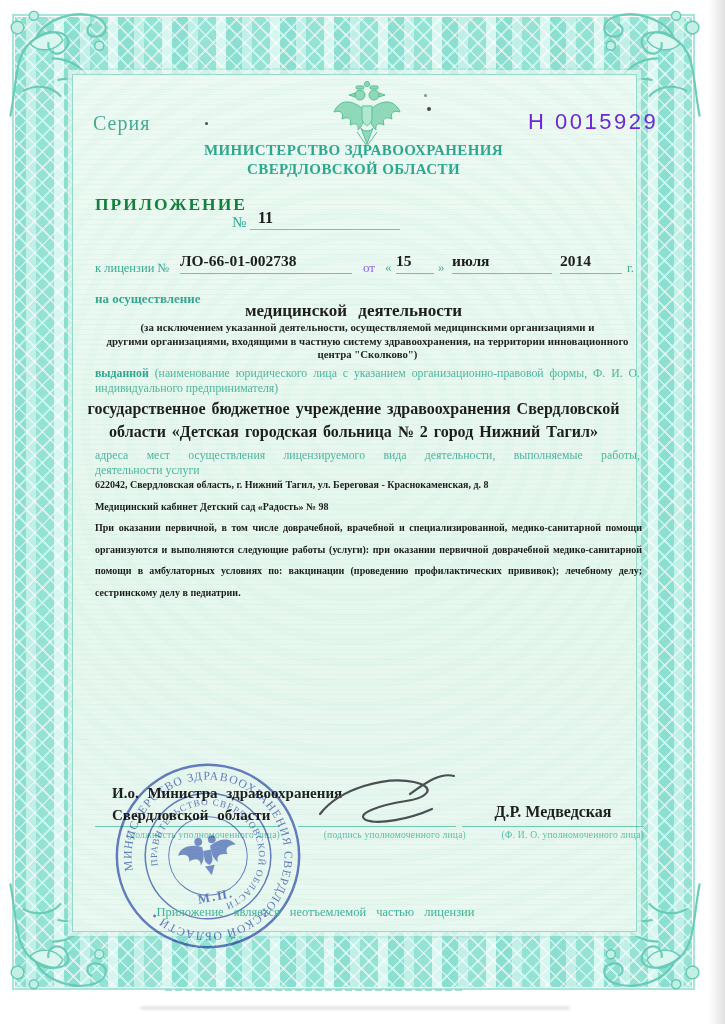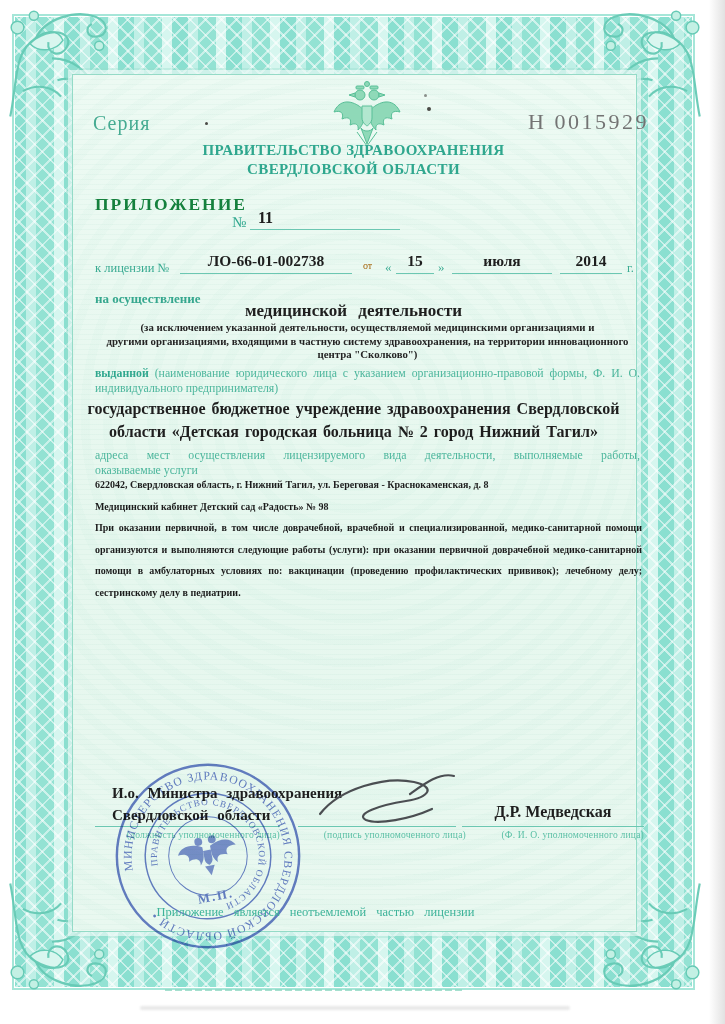--- a/index.html
+++ b/index.html
@@ -26,31 +26,31 @@
     background:
       repeating-linear-gradient(0deg, rgba(160,215,195,0.10) 0 1px, transparent 1px 5px),
       repeating-radial-gradient(circle at 50% 40%, rgba(160,220,200,0.06) 0 9px, transparent 9px 22px);}
   .corner{position:absolute;width:118px;height:118px;}
   .corner.tl{left:3px;top:4px;}
   .corner.tr{right:18px;top:4px;transform:scaleX(-1);}
   .corner.bl{left:3px;bottom:28px;transform:scaleY(-1);}
   .corner.br{right:18px;bottom:28px;transform:scale(-1,-1);}
   .abs{position:absolute;}
   .series{left:93px;top:112px;font-size:20px;letter-spacing:1px;color:#46ab92;}
-  .serial{left:528px;top:109px;font-size:22px;color:#737373;letter-spacing:2.5px;font-family:Liberation Serif, serif;}
+  .serial{left:528px;top:109px;font-size:22px;color:#6d28d9;letter-spacing:2.5px;font-family:Liberation Sans, sans-serif;}
   .ministry{left:72px;top:141px;width:563px;text-align:center;font-weight:bold;font-size:15px;
             color:#2fa78e;letter-spacing:0.4px;line-height:19px;}
   .annex-title{left:95px;top:194px;font-size:17.5px;font-weight:bold;color:#15803d;letter-spacing:2px;}
   .annex-no{left:232px;top:214px;font-size:15px;color:#2fa78e;}
   .annex-val{left:250px;top:209px;width:142px;border-bottom:1.5px solid #6cc7b2;
              font-size:16px;font-weight:bold;padding:0 0 2px 8px;}
   .lic-label{left:95px;top:261px;font-size:12.5px;color:#3aab92;}
   .seg{position:absolute;top:252px;height:21px;border-bottom:1.5px solid #6cc7b2;
-       text-align:center;font-weight:bold;font-size:15.5px;}
-  .lic-from{left:363px;top:260px;font-size:10px;color:#a16207;}
+       text-align:left;font-weight:bold;font-size:15.5px;}
+  .lic-from{left:363px;top:260px;font-size:13px;color:#8b5cf6;}
   .q{position:absolute;top:259px;font-size:13px;color:#3aab92;}
   .lic-g{left:627px;top:261px;font-size:12.5px;color:#3aab92;}
   .carry{left:95px;top:291px;font-size:13px;font-weight:bold;color:#35a78e;}
   .activity-name{left:72px;top:301px;width:563px;text-align:center;font-size:17px;font-weight:bold;word-spacing:7px;}
   .activity-note{left:95px;top:321px;width:545px;text-align:center;font-size:10.8px;font-weight:bold;line-height:13.5px;color:#242424;}
   .issued{left:95px;top:366px;width:545px;font-size:11.8px;color:#4cb69c;line-height:15px;}
   .issued .j{text-align:justify;text-align-last:justify;}
   .issued b{color:#2fa78e;font-weight:bold;}
   .orgname{left:72px;top:397px;width:563px;text-align:center;font-size:16px;font-weight:bold;line-height:23px;word-spacing:2px;}
   .addr-hint{left:95px;top:448px;width:545px;font-size:11.8px;color:#4cb69c;line-height:15px;}
@@ -154,21 +154,21 @@
       <circle cx="36" cy="4" r="2.5"></circle>
       <path d="M31 26 h10 v12 c0 5 -5 8 -5 8 s-5 -3 -5 -8 Z" fill="#b2e7cf"></path>
       <path d="M30 48 L36 64 L42 48 C 40 52, 32 52, 30 48 Z"></path>
       <path d="M26 52 L36 66 L46 52" fill="none"></path>
     </g>
   </svg>
 
   <div class="abs serial">Н  0015929</div>
 
   <div class="abs ministry">
-    <div>ПРАВИТЕЛЬСТВО ЗДРАВООХРАНЕНИЯ</div>
+    <div>МИНИСТЕРСТВО ЗДРАВООХРАНЕНИЯ</div>
     <div>СВЕРДЛОВСКОЙ ОБЛАСТИ</div>
   </div>
 
   <div class="abs annex-title">ПРИЛОЖЕНИЕ</div>
   <div class="abs annex-no">№</div>
   <div class="abs annex-val">11</div>
 
   <div class="abs lic-label">к лицензии №</div>
   <div class="seg" style="left:180px;width:172px;">ЛО-66-01-002738</div>
   <div class="abs lic-from">от</div>
@@ -194,21 +194,21 @@
     </div>
     <div>индивидуального предпринимателя)</div>
   </div>
   <div class="abs orgname">
     <div>государственное бюджетное учреждение здравоохранения Свердловской</div>
     <div>области «Детская городская больница № 2 город Нижний Тагил»</div>
   </div>
 
   <div class="abs addr-hint">
     <div class="j">адреса мест осуществления лицензируемого вида деятельности, выполняемые работы,</div>
-    <div>оказываемые услуги</div>
+    <div>деятельности услуги</div>
   </div>
   <div class="abs bodytext">
     <div>622042, Свердловская область, г. Нижний Тагил, ул. Береговая - Краснокаменская, д. 8</div>
     <div>Медицинский кабинет Детский сад «Радость» № 98</div>
     <div class="para">При оказании первичной, в том числе доврачебной, врачебной и специализированной, медико-санитарной помощи организуются и выполняются следующие работы (услуги): при оказании первичной доврачебной медико-санитарной помощи в амбулаторных условиях по: вакцинации (проведению профилактических прививок); лечебному делу; сестринскому делу в педиатрии.</div>
   </div>
 
   <div class="abs sig-pos">
     <div>И.о. Министра здравоохранения</div>
     <div>Свердловской области</div>

